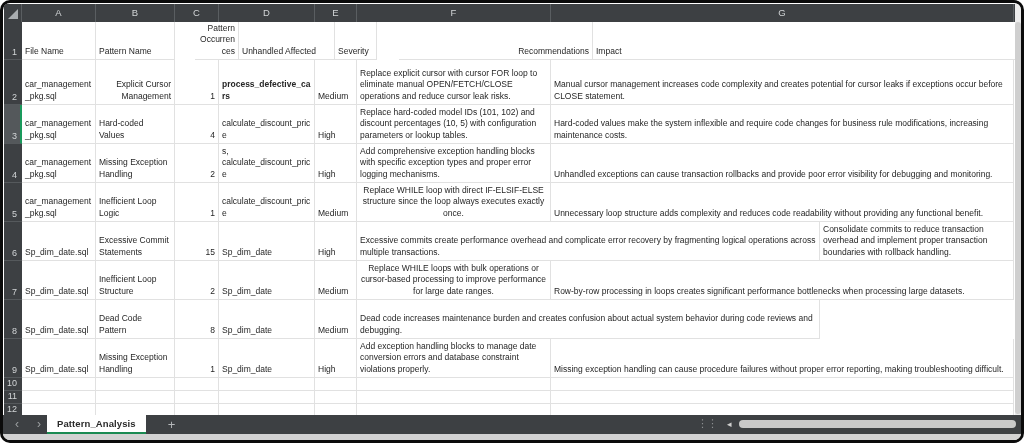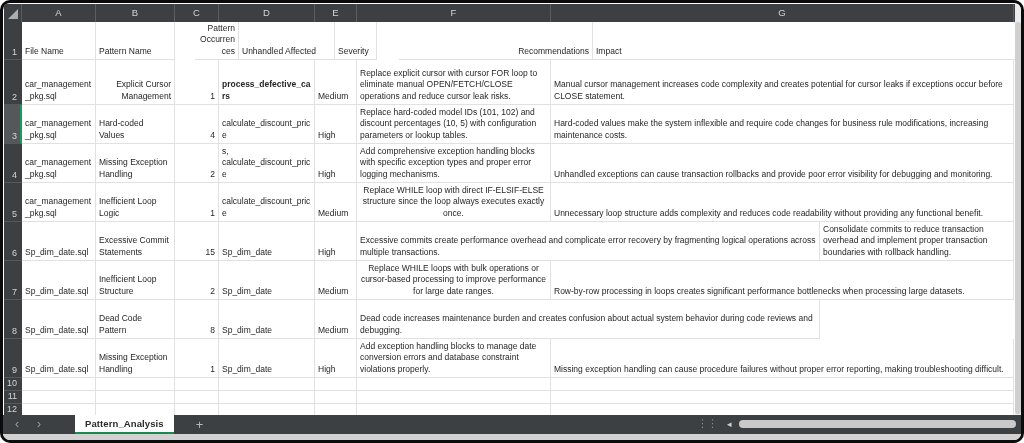--- a/index.html
+++ b/index.html
@@ -69,21 +69,21 @@
     position: absolute; left: 0; right: 0; bottom: 6px; height: 19px;
     background: #3d4043;
     display: flex; align-items: center;
     z-index: 5;
   }
   .nav {
     color: #9da0a2; font-size: 12px; line-height: 19px;
     width: 16px; text-align: center; margin-left: 6px; cursor: default;
   }
   .sheettab {
-    margin-left: 28px; height: 19px;
+    margin-left: 0; height: 19px;
     background: #ffffff; border-bottom: 2px solid #1a8a52;
     display: flex; align-items: center;
     padding: 0 10px;
   }
   .sheettab span { font-size: 9.5px; color: #2a2a2a; font-weight: 600; letter-spacing: 0.1px; }
   .addtab { color: #b5b8ba; font-size: 13px; margin-left: 22px; line-height: 19px; }
   .grip { position: absolute; left: 694px; top: 2px; color: #8d9092; font-size: 11px; letter-spacing: -1px; }
   .harrow { position: absolute; left: 724px; top: 4px; color: #cfcfcf; font-size: 9px; }
   .hthumb {
     position: absolute; left: 736px; right: 5px; top: 5px; height: 8px;

